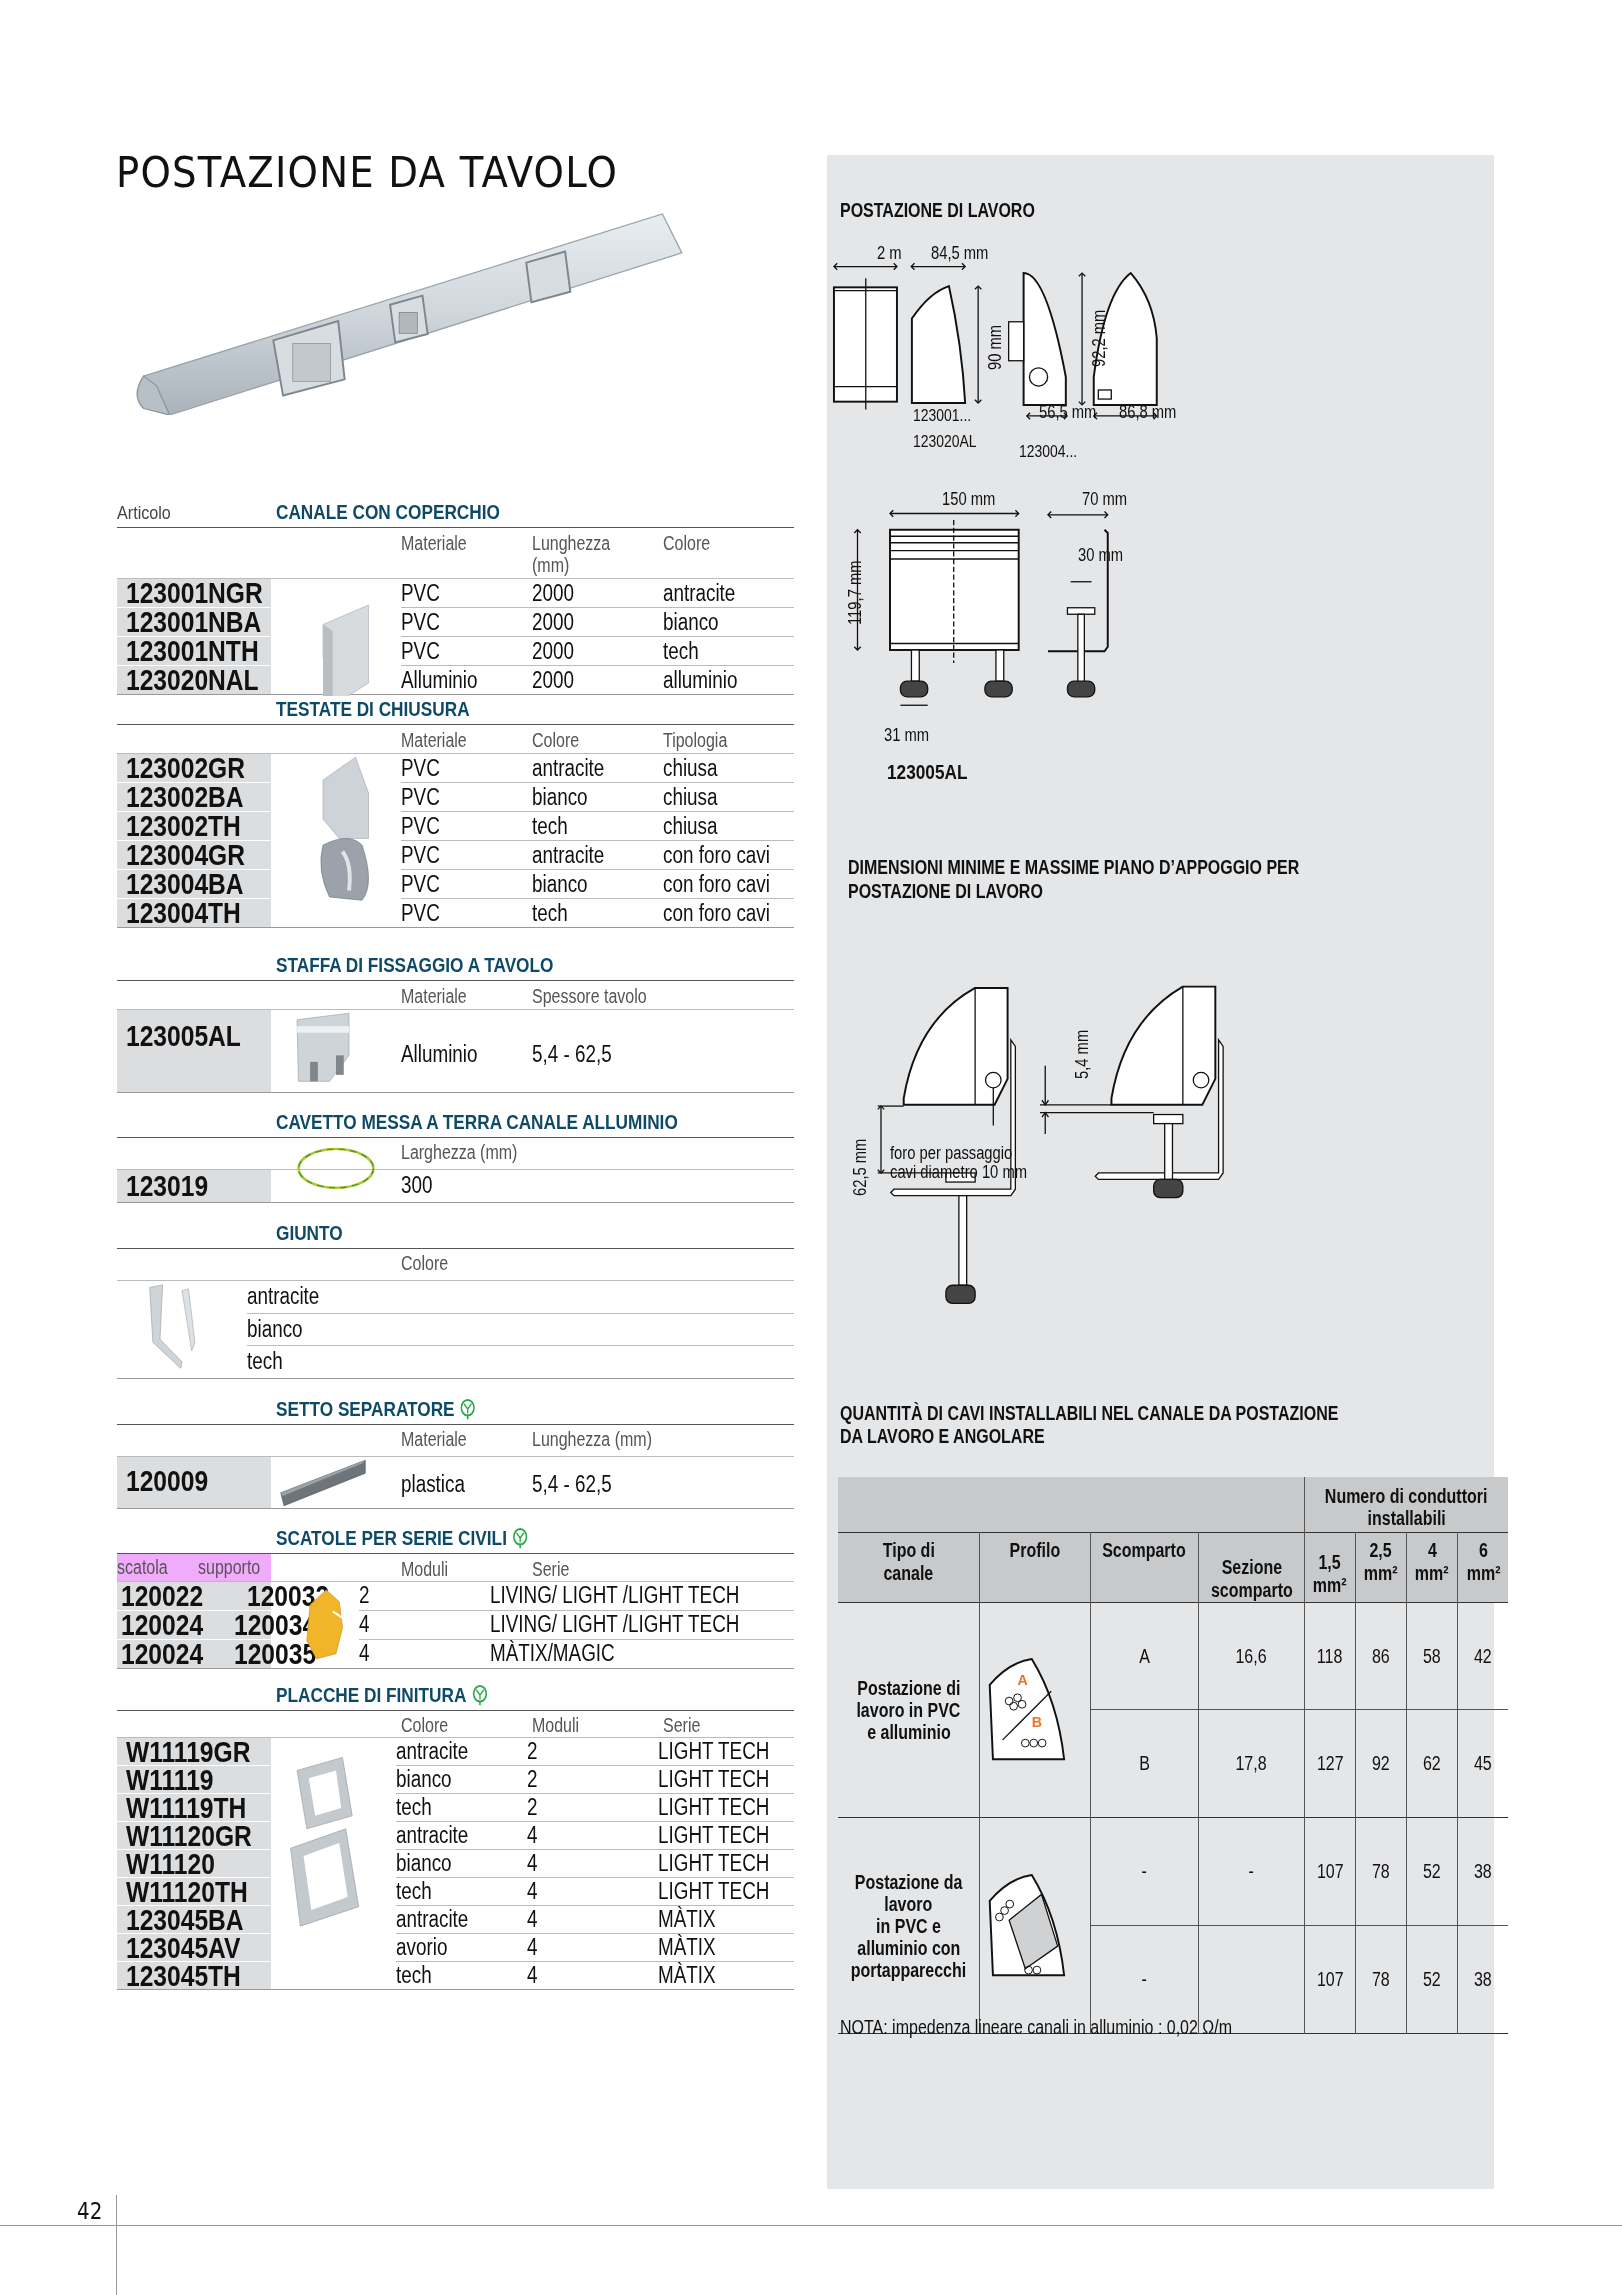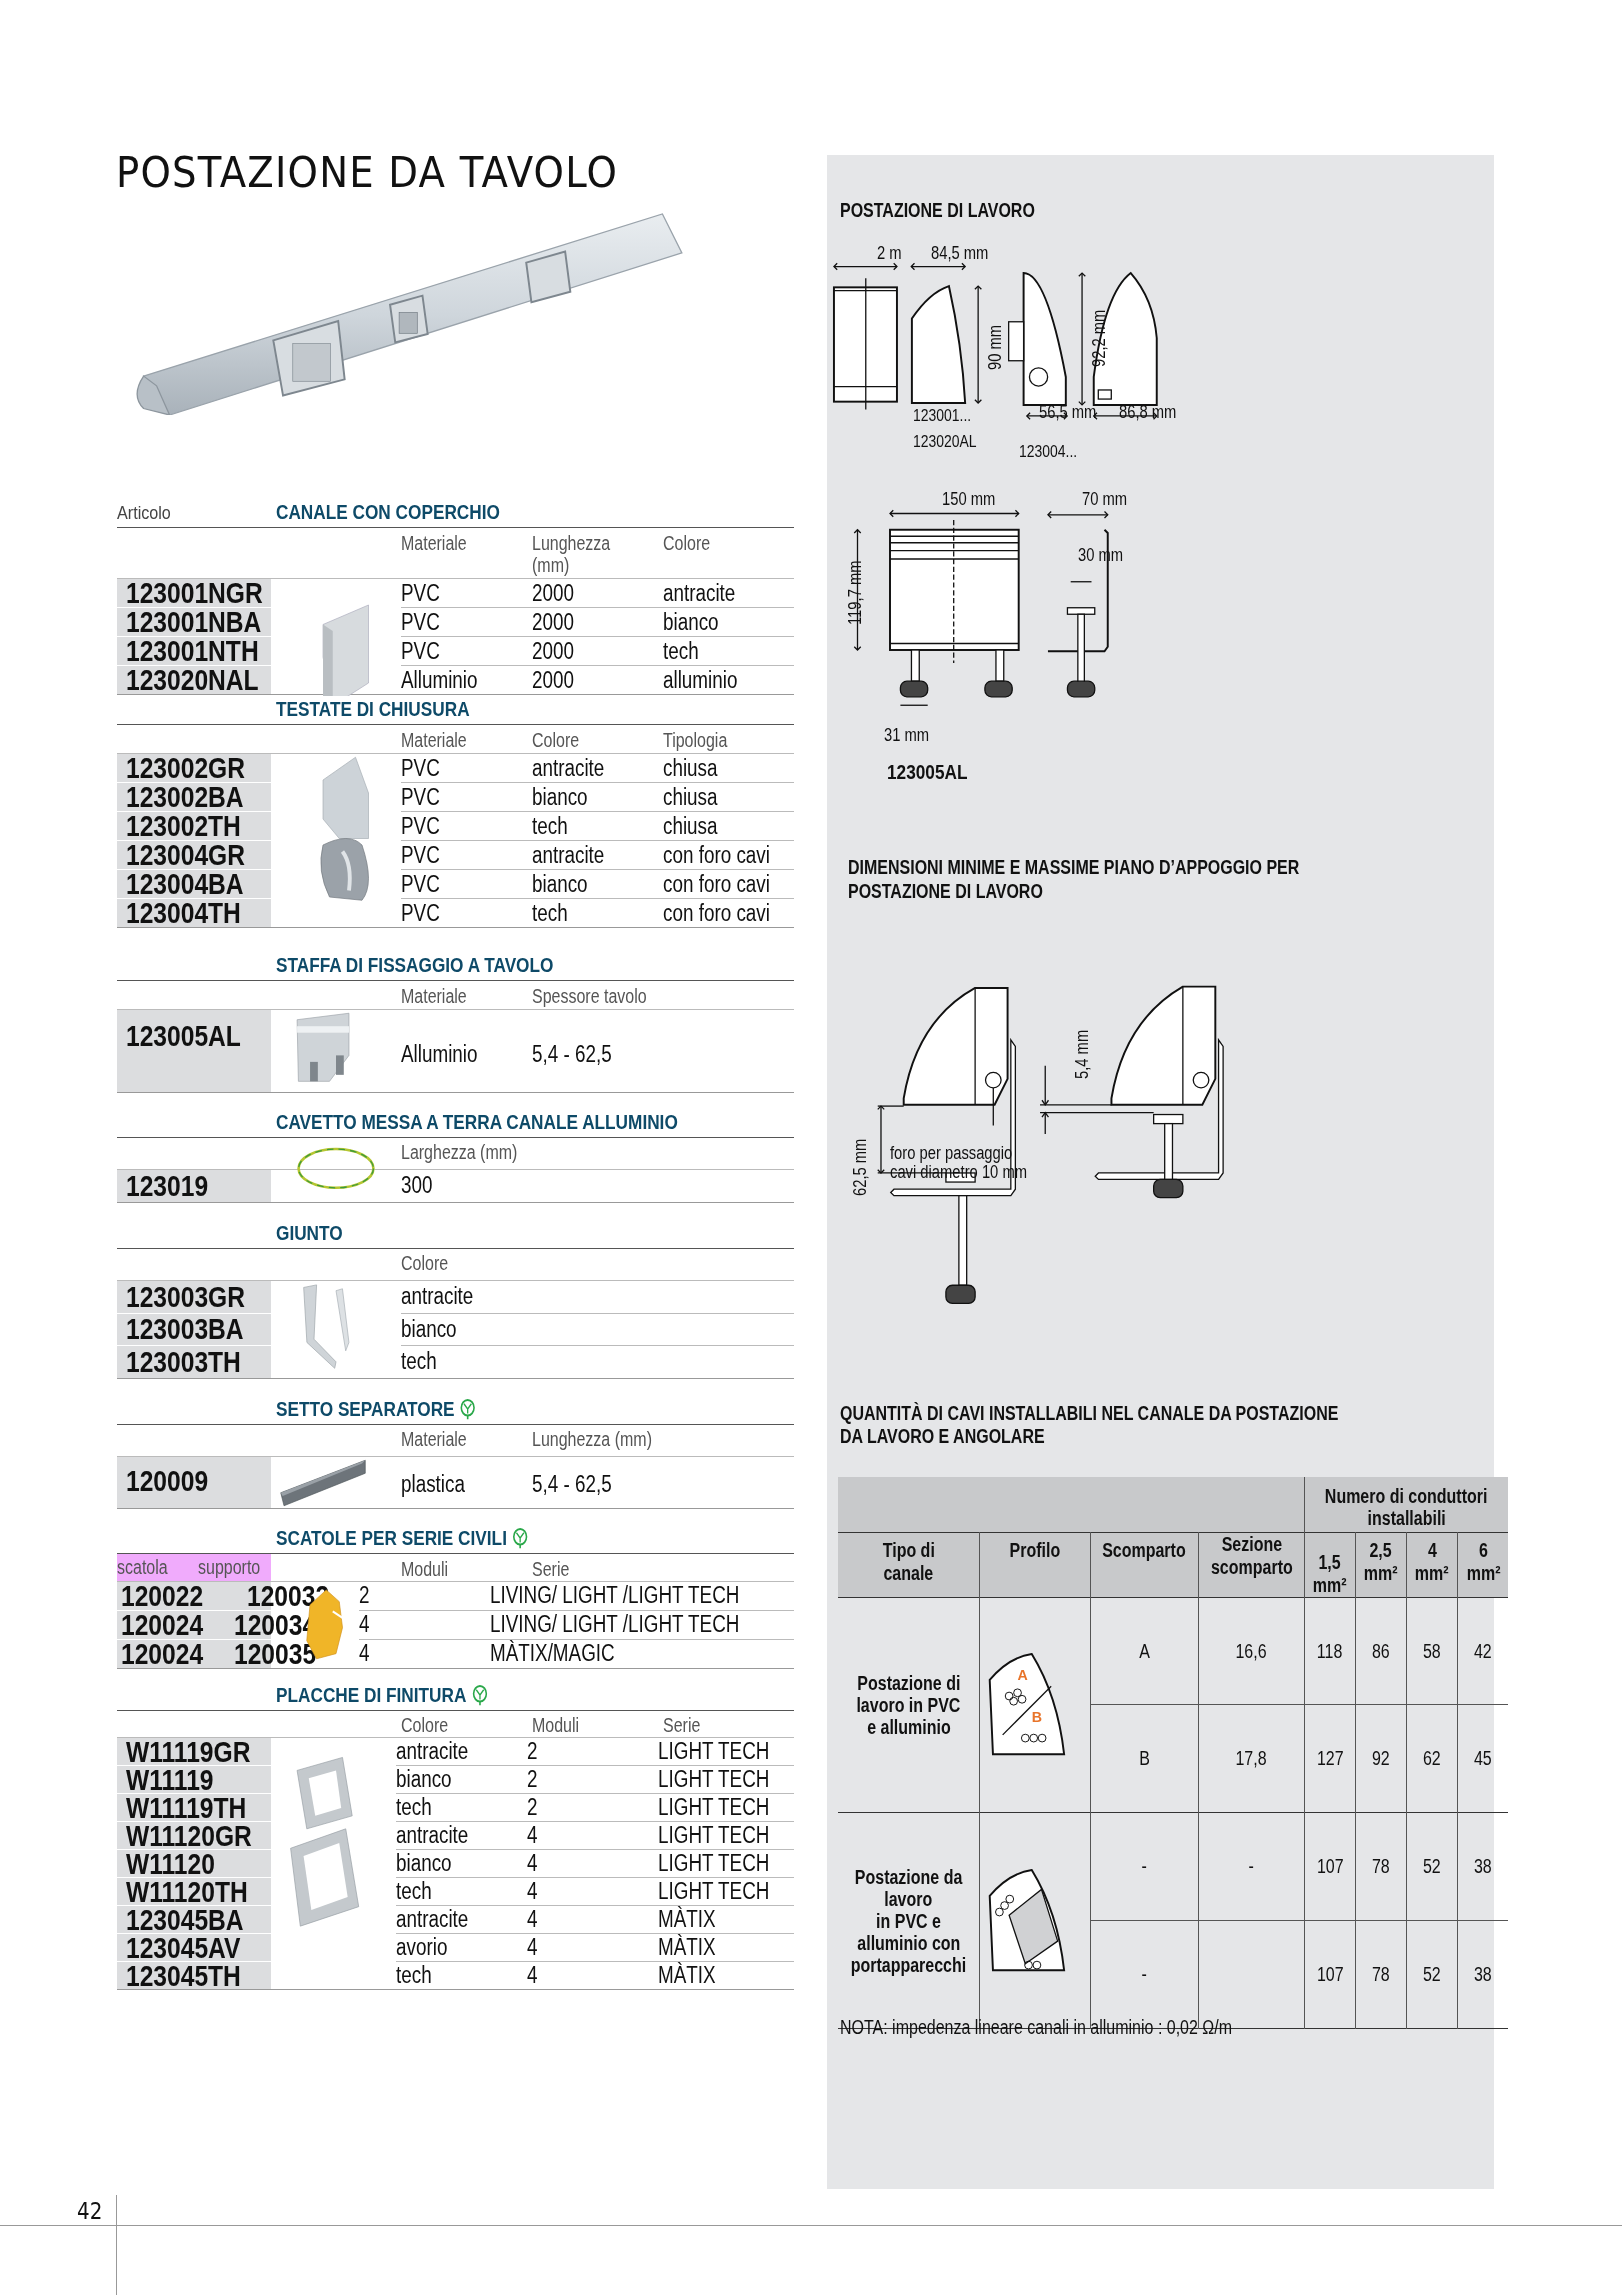--- a/index.html
+++ b/index.html
@@ -386,31 +386,20 @@
     <div class="hdrrow" style="min-height:32.5px">
       <div class="code"></div>
         <div class="imgcell"></div>
       <div class="cell c1">
           <span>Colore</span>
         </div>
       <div class="cell c2"></div>
         <div class="cell c3"></div>
     </div>
     <div class="rows-wrap">
-      <div class="codes-col">
-        <div class="crow" style="height:32.5px">
-            <span>123003GR</span>
-          </div>
-        <div class="crow" style="height:32.5px">
-            <span>123003BA</span>
-          </div>
-        <div class="crow" style="height:32.5px">
-            <span>123003TH</span>
-          </div>
-      </div>
       <div class="img-col">
         <svg width="130" height="97" style="position:absolute;left:0;top:0" viewBox="0 0 200 150">
           <path d="M50,10 L70,6 L66,90 L100,125 L98,135 L55,95 Z" fill="#cfd4d8" stroke="#9aa1a7"></path>
           <path d="M100,15 L110,12 L120,95 L115,108 Z" fill="#dde1e4" stroke="#a4abb1"></path>
         </svg>
       </div>
       <div class="data-col">
         <div class="drow" style="height:32.5px">
             <div class="cell c1">
               <span>antracite</span>
@@ -850,21 +839,21 @@
     </colgroup>
   <tbody>
       <tr>
     <th colspan="4" style="height:55px"></th>
     <th colspan="4" style="border-left:1.3px solid #555;line-height:22px;padding-top:5.2px"><span>Numero di conduttori</span><br><span>installabili</span></th>
   </tr>
   <tr style="border-top:1.9px solid #333;border-bottom:1.9px solid #333">
     <th style="vertical-align:top;height:56px;padding-top:6.5px;border-right:1.3px solid #555"><span>Tipo di</span><br><span>canale</span></th>
     <th style="vertical-align:top;padding-top:6.5px;border-right:1.3px solid #555"><span>Profilo</span></th>
     <th style="vertical-align:top;padding-top:6.5px;border-right:1.3px solid #555"><span>Scomparto</span></th>
-    <th style="vertical-align:top;padding-top:0;border-right:1.3px solid #555"><span>Sezione</span><br><span>scomparto</span></th>
+    <th style="vertical-align:top;padding-top:23px;border-right:1.3px solid #555"><span>Sezione</span><br><span>scomparto</span></th>
     <th style="vertical-align:top;padding-top:18px;border-right:1.3px solid #555"><span>1,5</span><br><span>mm²</span></th>
     <th style="vertical-align:top;padding-top:6.5px;border-right:1.3px solid #555"><span>2,5</span><br><span>mm²</span></th>
     <th style="vertical-align:top;padding-top:6.5px;border-right:1.3px solid #555"><span>4</span><br><span>mm²</span></th>
     <th style="vertical-align:top;padding-top:6.5px"><span>6</span><br><span>mm²</span></th>
   </tr>
 
   <tr>
     <td rowspan="2" style="font-weight:bold;line-height:22px"><span>Postazione di</span><br><span>lavoro in PVC</span><br><span>e alluminio</span></td>
     <td rowspan="2">
       <svg width="110" height="117" viewBox="0 0 170 180" style="font-size:30px">

